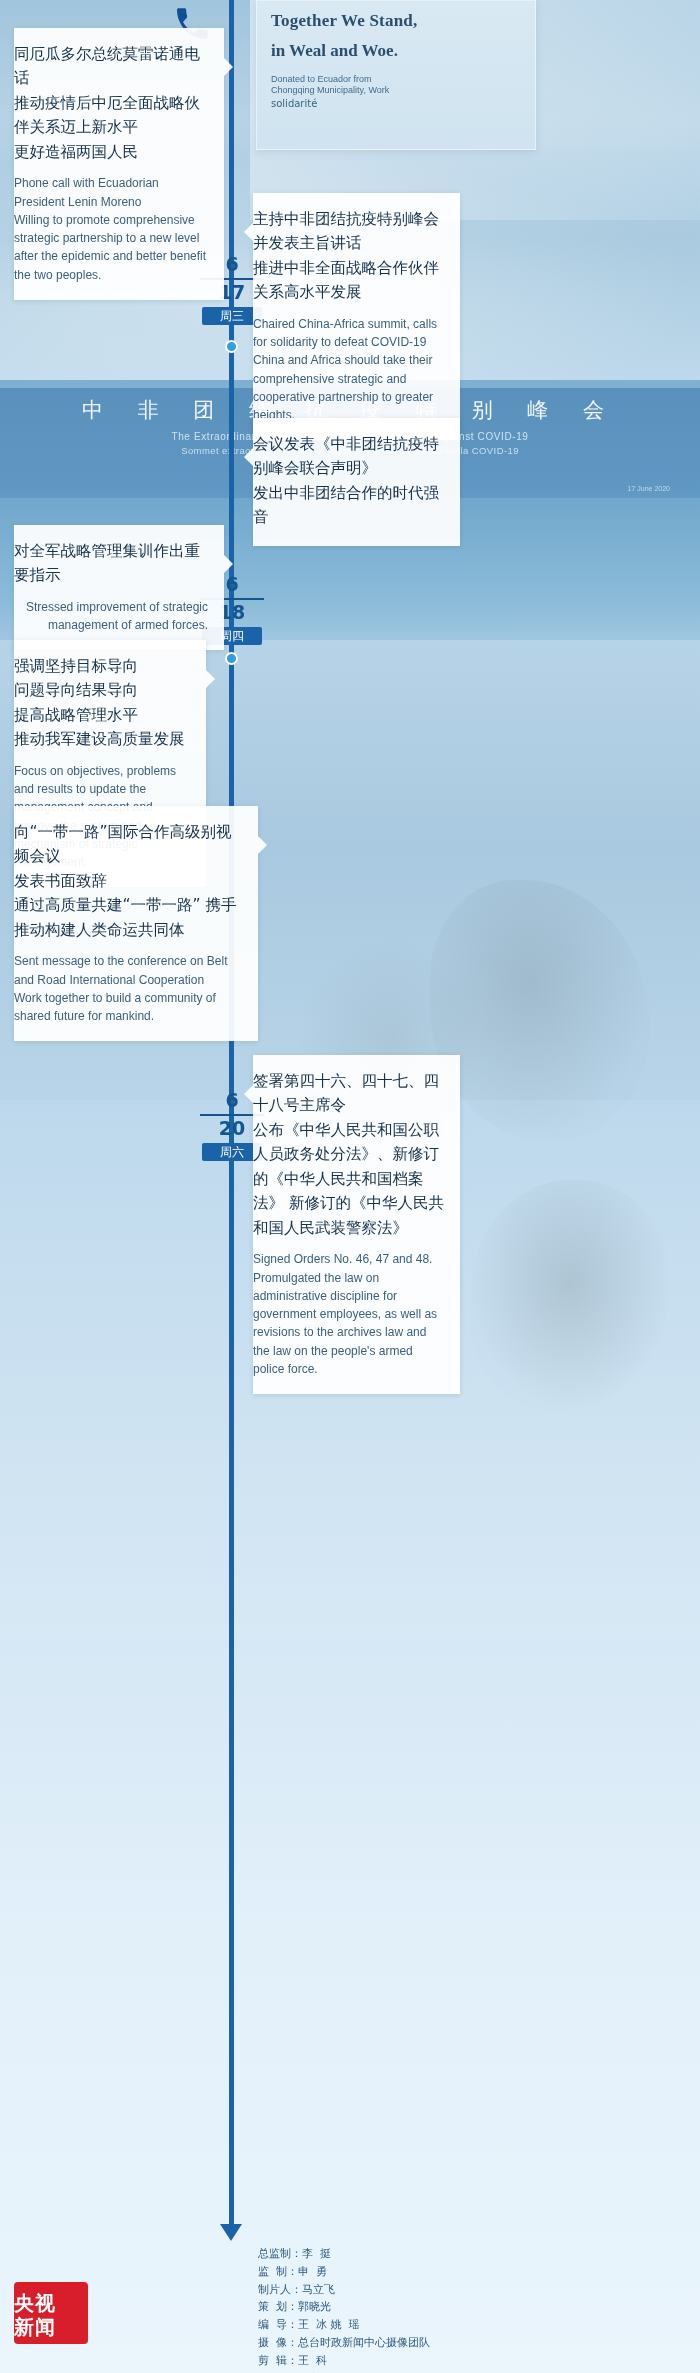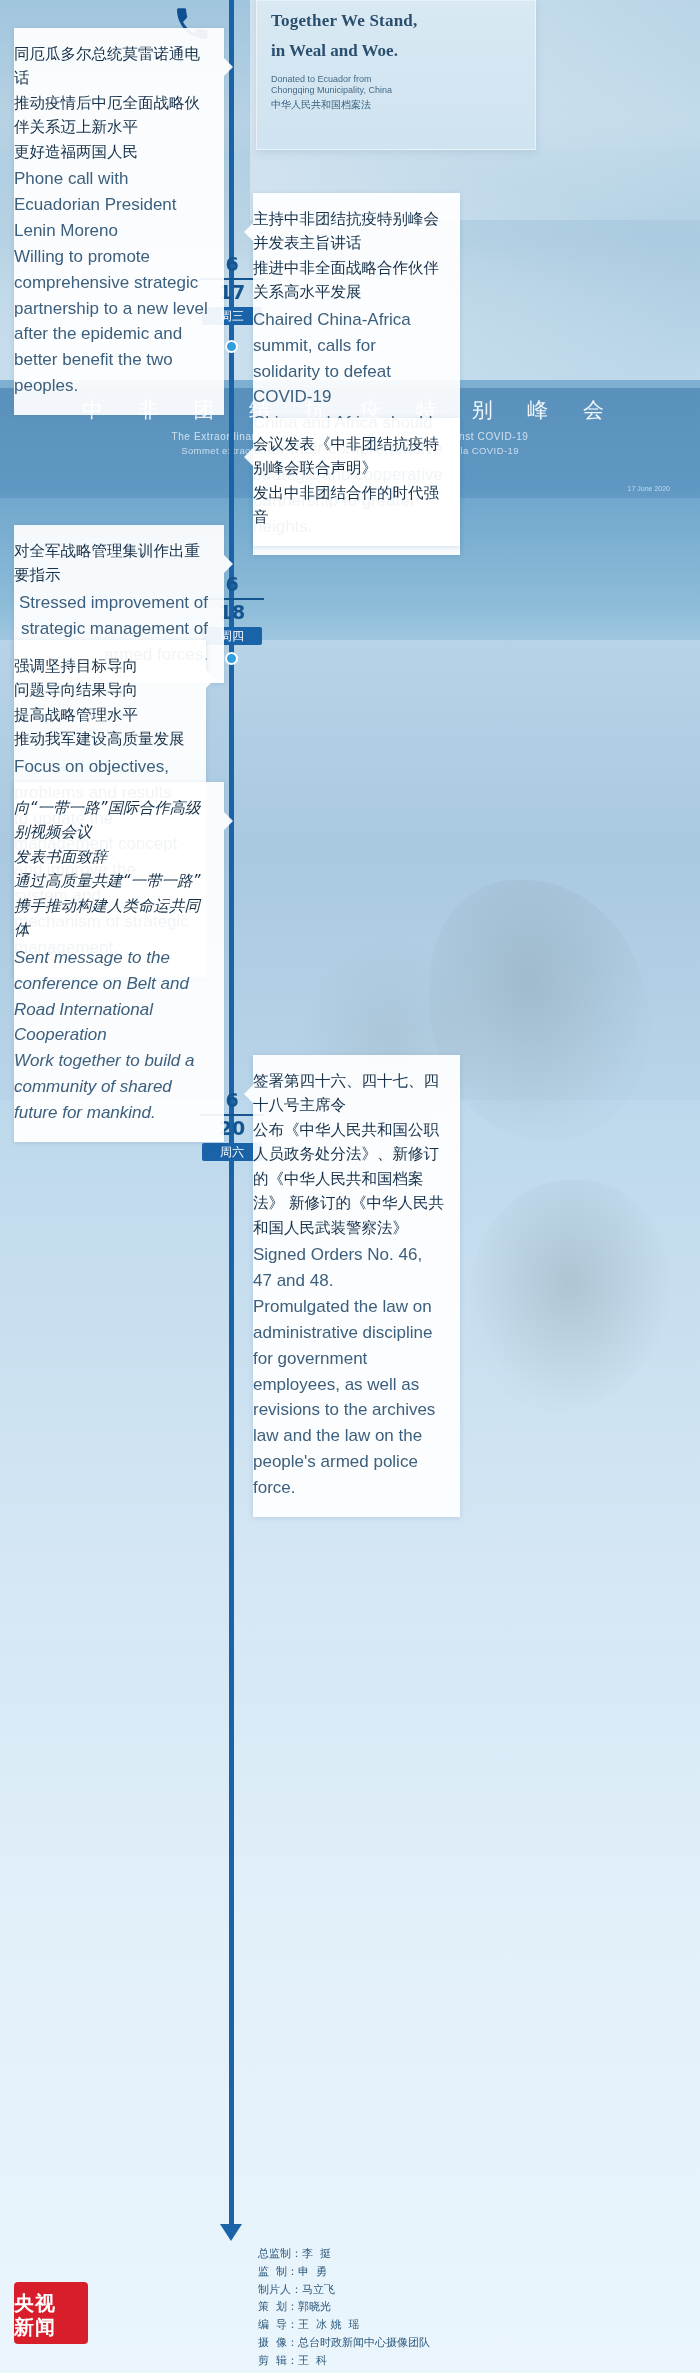--- a/index.html
+++ b/index.html
@@ -239,24 +239,24 @@
     box-sizing: border-box;
   }
   .card .cn {
     font-family: "DejaVu Sans", sans-serif;
     font-size: 15.5px;
     line-height: 1.58;
     color: #16314a;
   }
   .card .en {
     font-family: "Liberation Sans", sans-serif;
-    font-size: 17px;
+    font-size: 12px;
     line-height: 1.52;
     color: #3c5f7d;
-    margin-top: 2px;
+    margin-top: 10px;
   }
   .card.left { left: 14px; }
   .card.right { left: 253px; }
 
   
   .card.left::after {
     content: "";
     position: absolute;
     right: -9px;
     top: 30px;
@@ -275,21 +275,21 @@
     border-bottom: 9px solid transparent;
     border-right: 9px solid rgba(255,255,255,0.93);
   }
 
   
   #card-1 { top: 28px;   width: 210px; }
   #card-2 { top: 193px;  width: 207px; }
   #card-3 { top: 418px;  width: 207px; }
   #card-4 { top: 525px;  width: 210px; }
   #card-5 { top: 640px;  width: 192px; }
-  #card-6 { top: 782px;  width: 210px; font-style: italic; }
+  #card-6 { top: 806px;  width: 244px; }
   #card-7 { top: 1055px; width: 207px; }
 
   
   .credits {
     position: absolute;
     left: 258px;
     top: 2245px;
     font-family: "DejaVu Sans", sans-serif;
     font-size: 11px;
     color: #2c587d;
@@ -330,22 +330,22 @@
   <div class="bg-band bg-bottom"></div>
 
   <div class="soldier soldier-c"></div>
   <div class="soldier soldier-a"></div>
   <div class="soldier soldier-b"></div>
 
   <div class="poster">
     <div class="poster-l1">Together We Stand,</div>
     <div class="poster-l2">in Weal and Woe.</div>
     <div class="poster-l3">Donated to Ecuador from</div>
-    <div class="poster-l4">Chongqing Municipality, China</div>
-    <div class="poster-l5">中华人民共和国档案法</div>
+    <div class="poster-l4">Chongqing Municipality, Work</div>
+    <div class="poster-l5">solidarité</div>
   </div>
 
   <div class="phone-icon">
     <svg width="40" height="40" viewBox="0 0 24 24">
       <path d="M6.6 10.8c1.4 2.8 3.8 5.2 6.6 6.6l2.2-2.2c.3-.3.7-.4 1.1-.3 1.2.4 2.5.6 3.8.6.6 0 1 .4 1 1V20c0 .6-.4 1-1 1C10.9 21 3 13.1 3 3.5c0-.6.4-1 1-1h3.5c.6 0 1 .4 1 1 0 1.3.2 2.6.6 3.8.1.4 0 .8-.3 1.1l-2.2 2.4z" fill="#0f4f92"></path>
     </svg>
   </div>
 
   <div class="summit-banner">
     <div class="summit-cn">中 非 团 结 抗 疫 特 别 峰 会</div>

